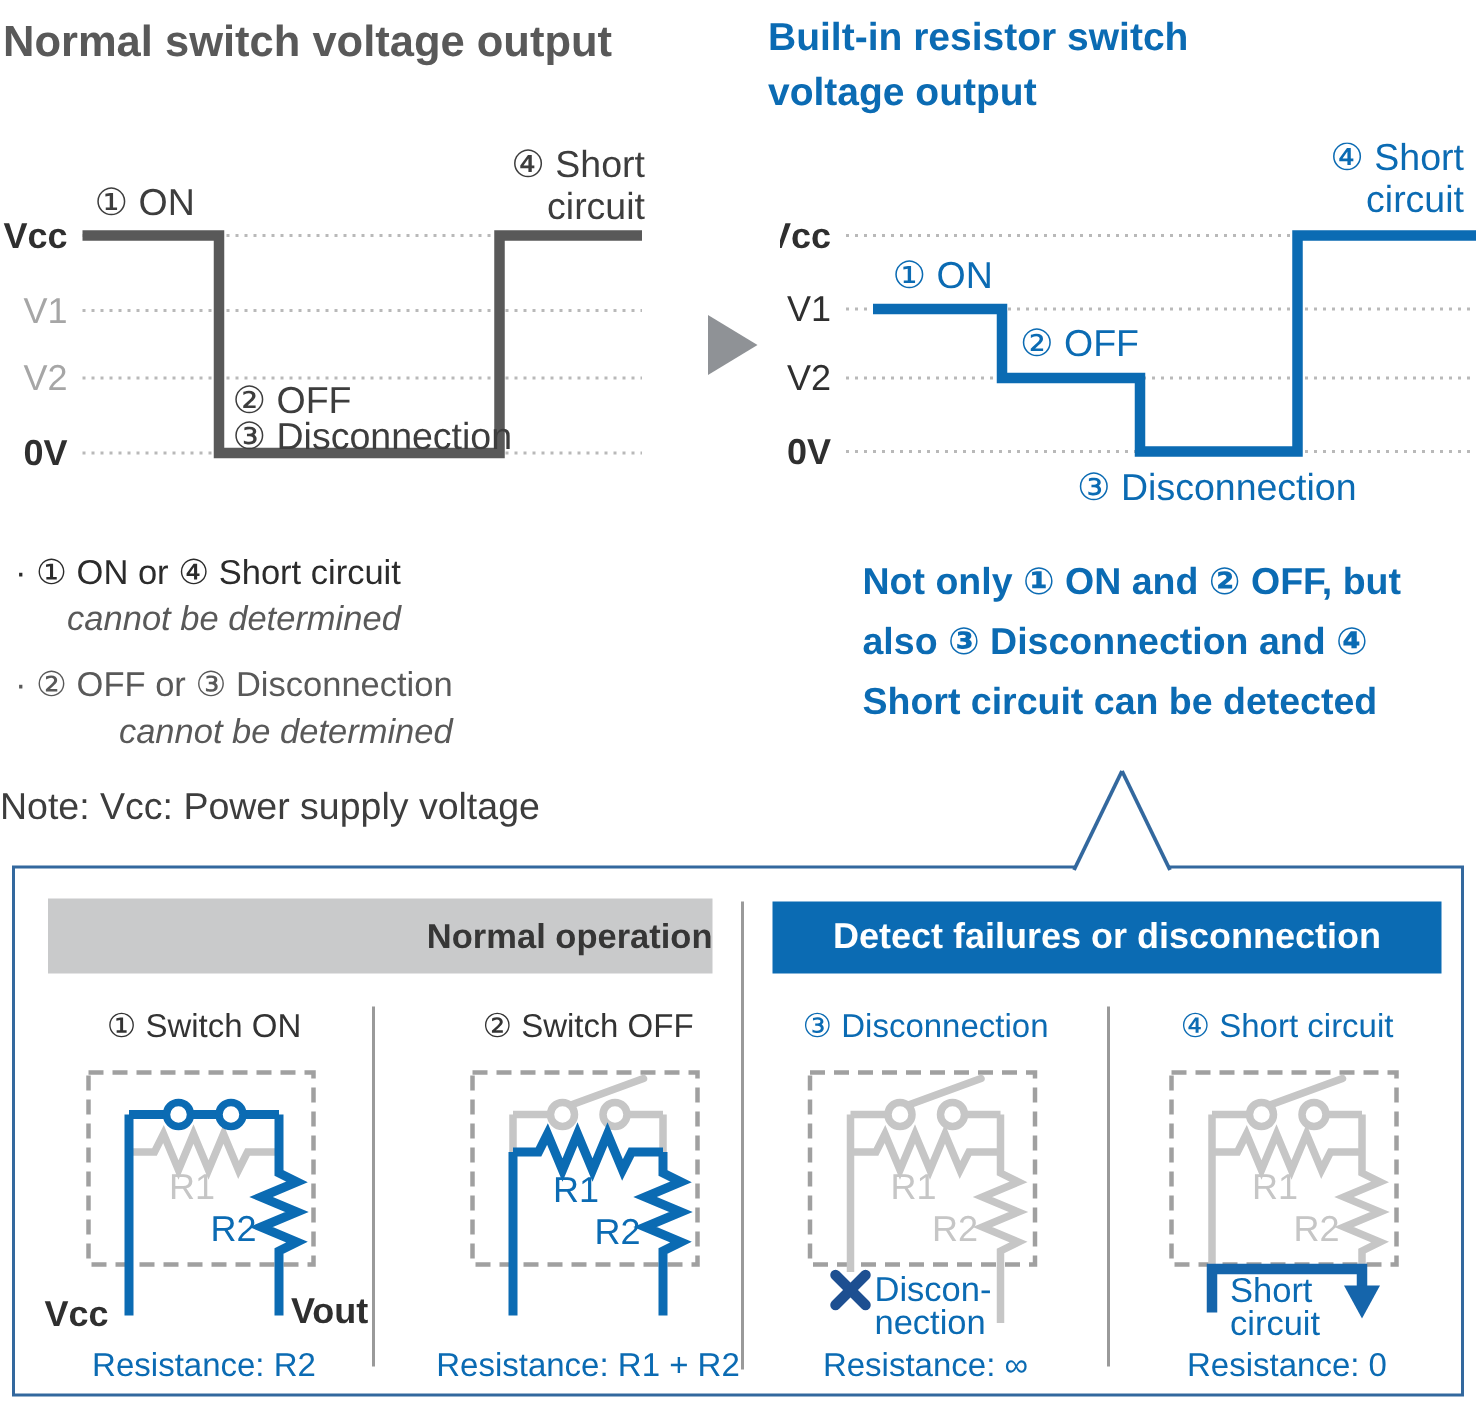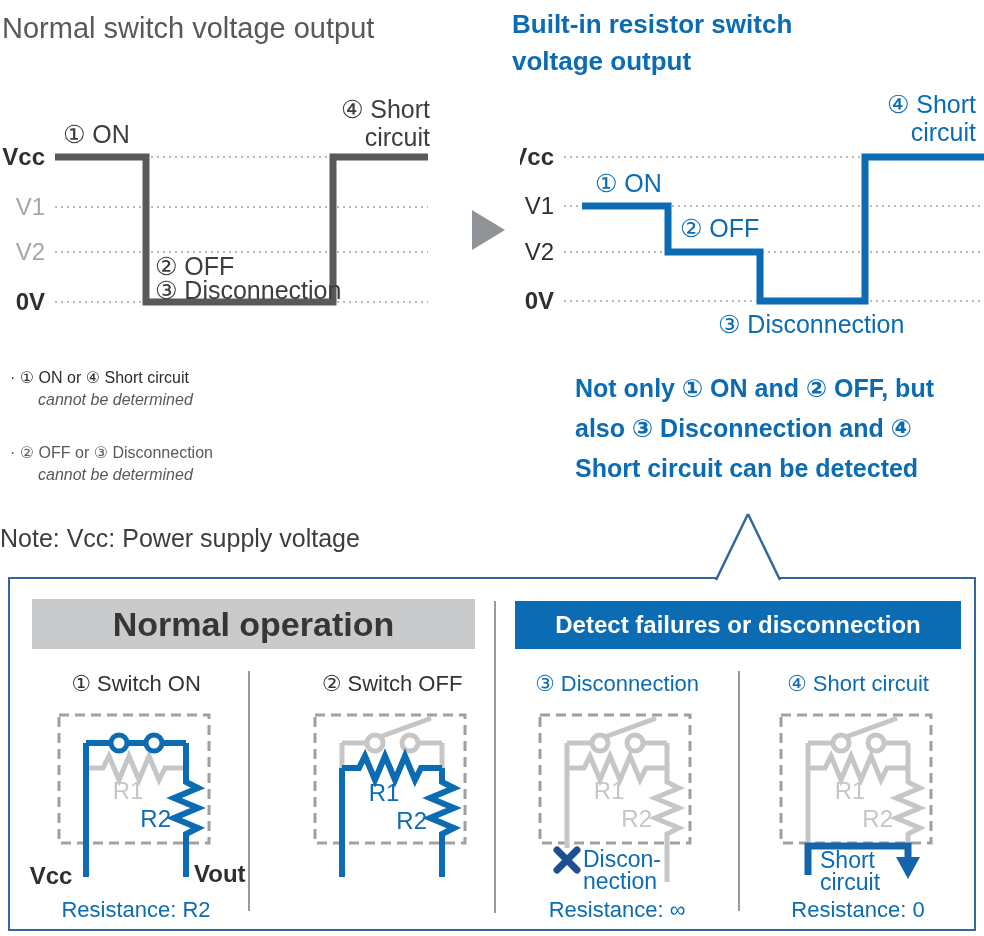--- a/index.html
+++ b/index.html
@@ -6,43 +6,43 @@
     --blue:#0b6bb3; --title-gray:#595959; --wave-gray:#595959; --dark:#2f2f2f;
     --mid-gray:#595959; --light-gray:#a6a6a6; --dotted:#b9b9b9; --inactive:#c6c6c6;
     --dash-box:#a0a0a0; --header-gray-bg:#c9cacb; --panel-border:#33689e;
     --navy:#1d4f91; --arrow-gray:#8f9296; --divider:#9a9a9a; --white:#ffffff;
   }
   html,body{margin:0;padding:0;background:#fff;}
   body{font-family:"Liberation Sans","DejaVu Sans",sans-serif;}
   #stage{position:relative;width:984px;height:936px;background:#fff;overflow:hidden;}
   .abs{position:absolute;}
 
-  .title-left{left:2px;top:12px;font-size:29px;font-weight:normal;color:var(--title-gray);text-align:center;}
+  .title-left{left:2px;top:12px;font-size:29px;font-weight:bold;color:var(--title-gray);text-align:center;}
   .title-right{left:512px;top:6px;font-size:26px;font-weight:bold;color:var(--blue);line-height:37px;}
 
   svg text{font-family:"Liberation Sans","DejaVu Sans",sans-serif;}
   .dotline{stroke:var(--dotted);stroke-width:2;stroke-dasharray:2 4;fill:none;}
   .wave-left{stroke:var(--wave-gray);stroke-width:7;fill:none;}
   .wave-right{stroke:var(--blue);stroke-width:7;fill:none;}
   .axis-dark{fill:var(--dark);font-weight:bold;font-size:24px;}
   .axis-gray{fill:var(--light-gray);font-size:24px;}
   .axis-mid{fill:var(--dark);font-size:24px;}
   .ann-gray{fill:#3d3d3d;font-size:25px;}
   .ann-blue{fill:var(--blue);font-size:25px;}
 
-  .bullet{font-size:16px;color:var(--mid-gray);}
+  .bullet{font-size:23px;color:var(--mid-gray);text-align:right;}
   .bullet .first{color:#2b2b2b;}
   .bullet .indent{margin-left:28px;font-style:italic;}
   .note-line{font-size:25px;color:#3d3d3d;}
   .benefit{left:575px;top:368px;width:395px;font-size:25px;line-height:40px;font-weight:bold;color:var(--blue);}
 
   .panel{left:8px;top:577px;width:968px;height:354px;border:2px solid var(--panel-border);
          box-sizing:border-box;background:#fff;}
   .hdr-gray{left:22px;top:20px;width:443px;height:50px;background:var(--header-gray-bg);
-            color:#363636;font-size:34px;font-weight:bold;text-align:center;line-height:50px;}
+            color:#363636;font-size:23px;font-weight:bold;text-align:right;line-height:50px;}
   .hdr-blue{left:505px;top:22px;width:446px;height:48px;background:var(--blue);
             color:#fff;font-size:24px;font-weight:bold;text-align:center;line-height:48px;}
   .vdiv{width:2px;background:var(--divider);}
   .col{top:92px;display:flex;flex-direction:column;align-items:center;}
   .col-label{font-size:22px;color:#333;height:36px;}
   .col-label.blue{color:var(--blue);}
   .resist{font-size:22px;color:var(--blue);margin-top:0px;white-space:nowrap;}
 
   
   .s-blue{stroke:var(--blue);fill:none;}
@@ -160,20 +160,21 @@
           <line x1="97" y1="31" x2="149" y2="12" stroke-linecap="round"></line>
         </g>
         <circle class="c-gray" stroke-width="5" cx="95" cy="36" r="8"></circle>
         <circle class="c-gray" stroke-width="5" cx="130" cy="36" r="8"></circle>
         <polyline class="s-blue" stroke-width="6" points="62,61 79,61 85,49 95,73 105,49 115,73 125,49 135,73 141,61 162,61"></polyline>
         <line class="s-blue" stroke-width="6" x1="62" y1="61" x2="62" y2="170"></line>
         <polyline class="s-blue" stroke-width="6" points="162,61 162,75 174,81 150,91 174,101 150,111 174,121 162,127 162,170"></polyline>
         <text class="t-blue" x="104" y="94" text-anchor="middle">R1</text>
         <text class="t-blue" x="147" y="122" text-anchor="end">R2</text>
       </svg>
+      <div class="resist">Resistance: R1 + R2</div>
     </div>
 
     <div class="abs col" style="left:486px;width:242px">
       <div class="col-label blue">③ Disconnection</div>
       <svg width="224" height="190" viewBox="0 0 224 190">
         <rect class="dashbox" x="35" y="8" width="150" height="128"></rect>
         <g class="s-gray" stroke-width="5">
           <line x1="62" y1="36" x2="87" y2="36"></line>
             <line x1="138" y1="36" x2="162" y2="36"></line>
           <line x1="62" y1="36" x2="62" y2="61"></line>

